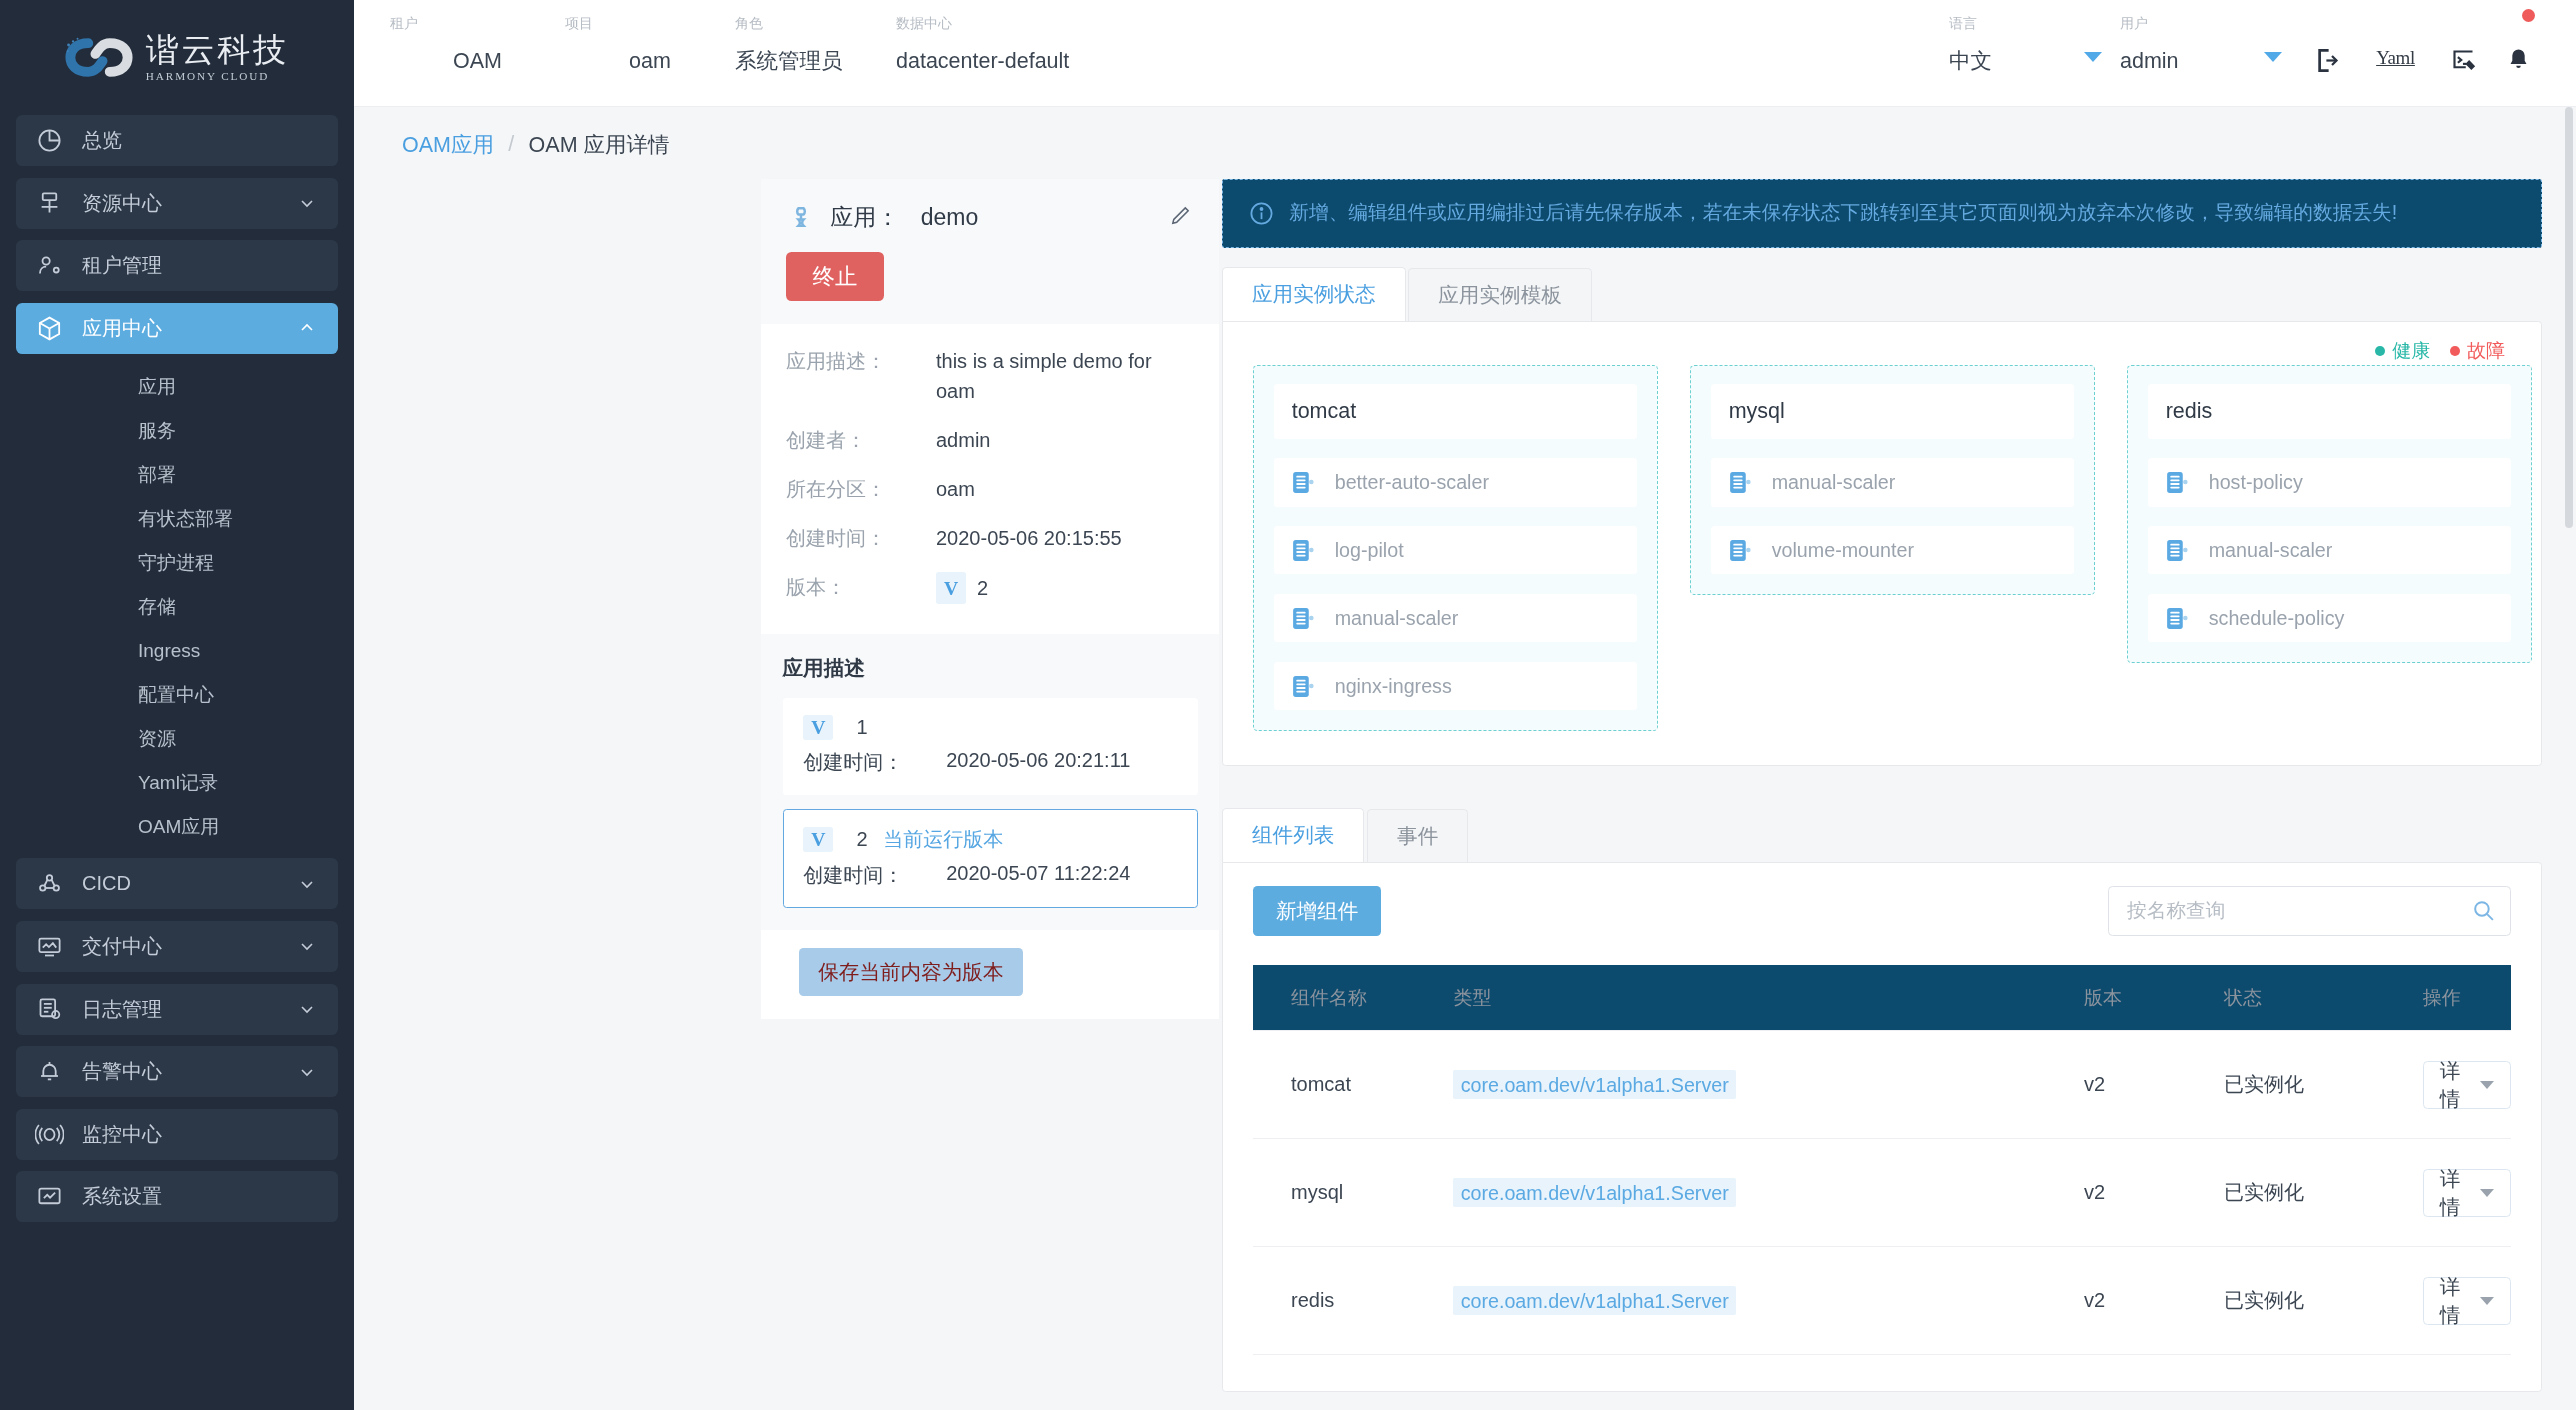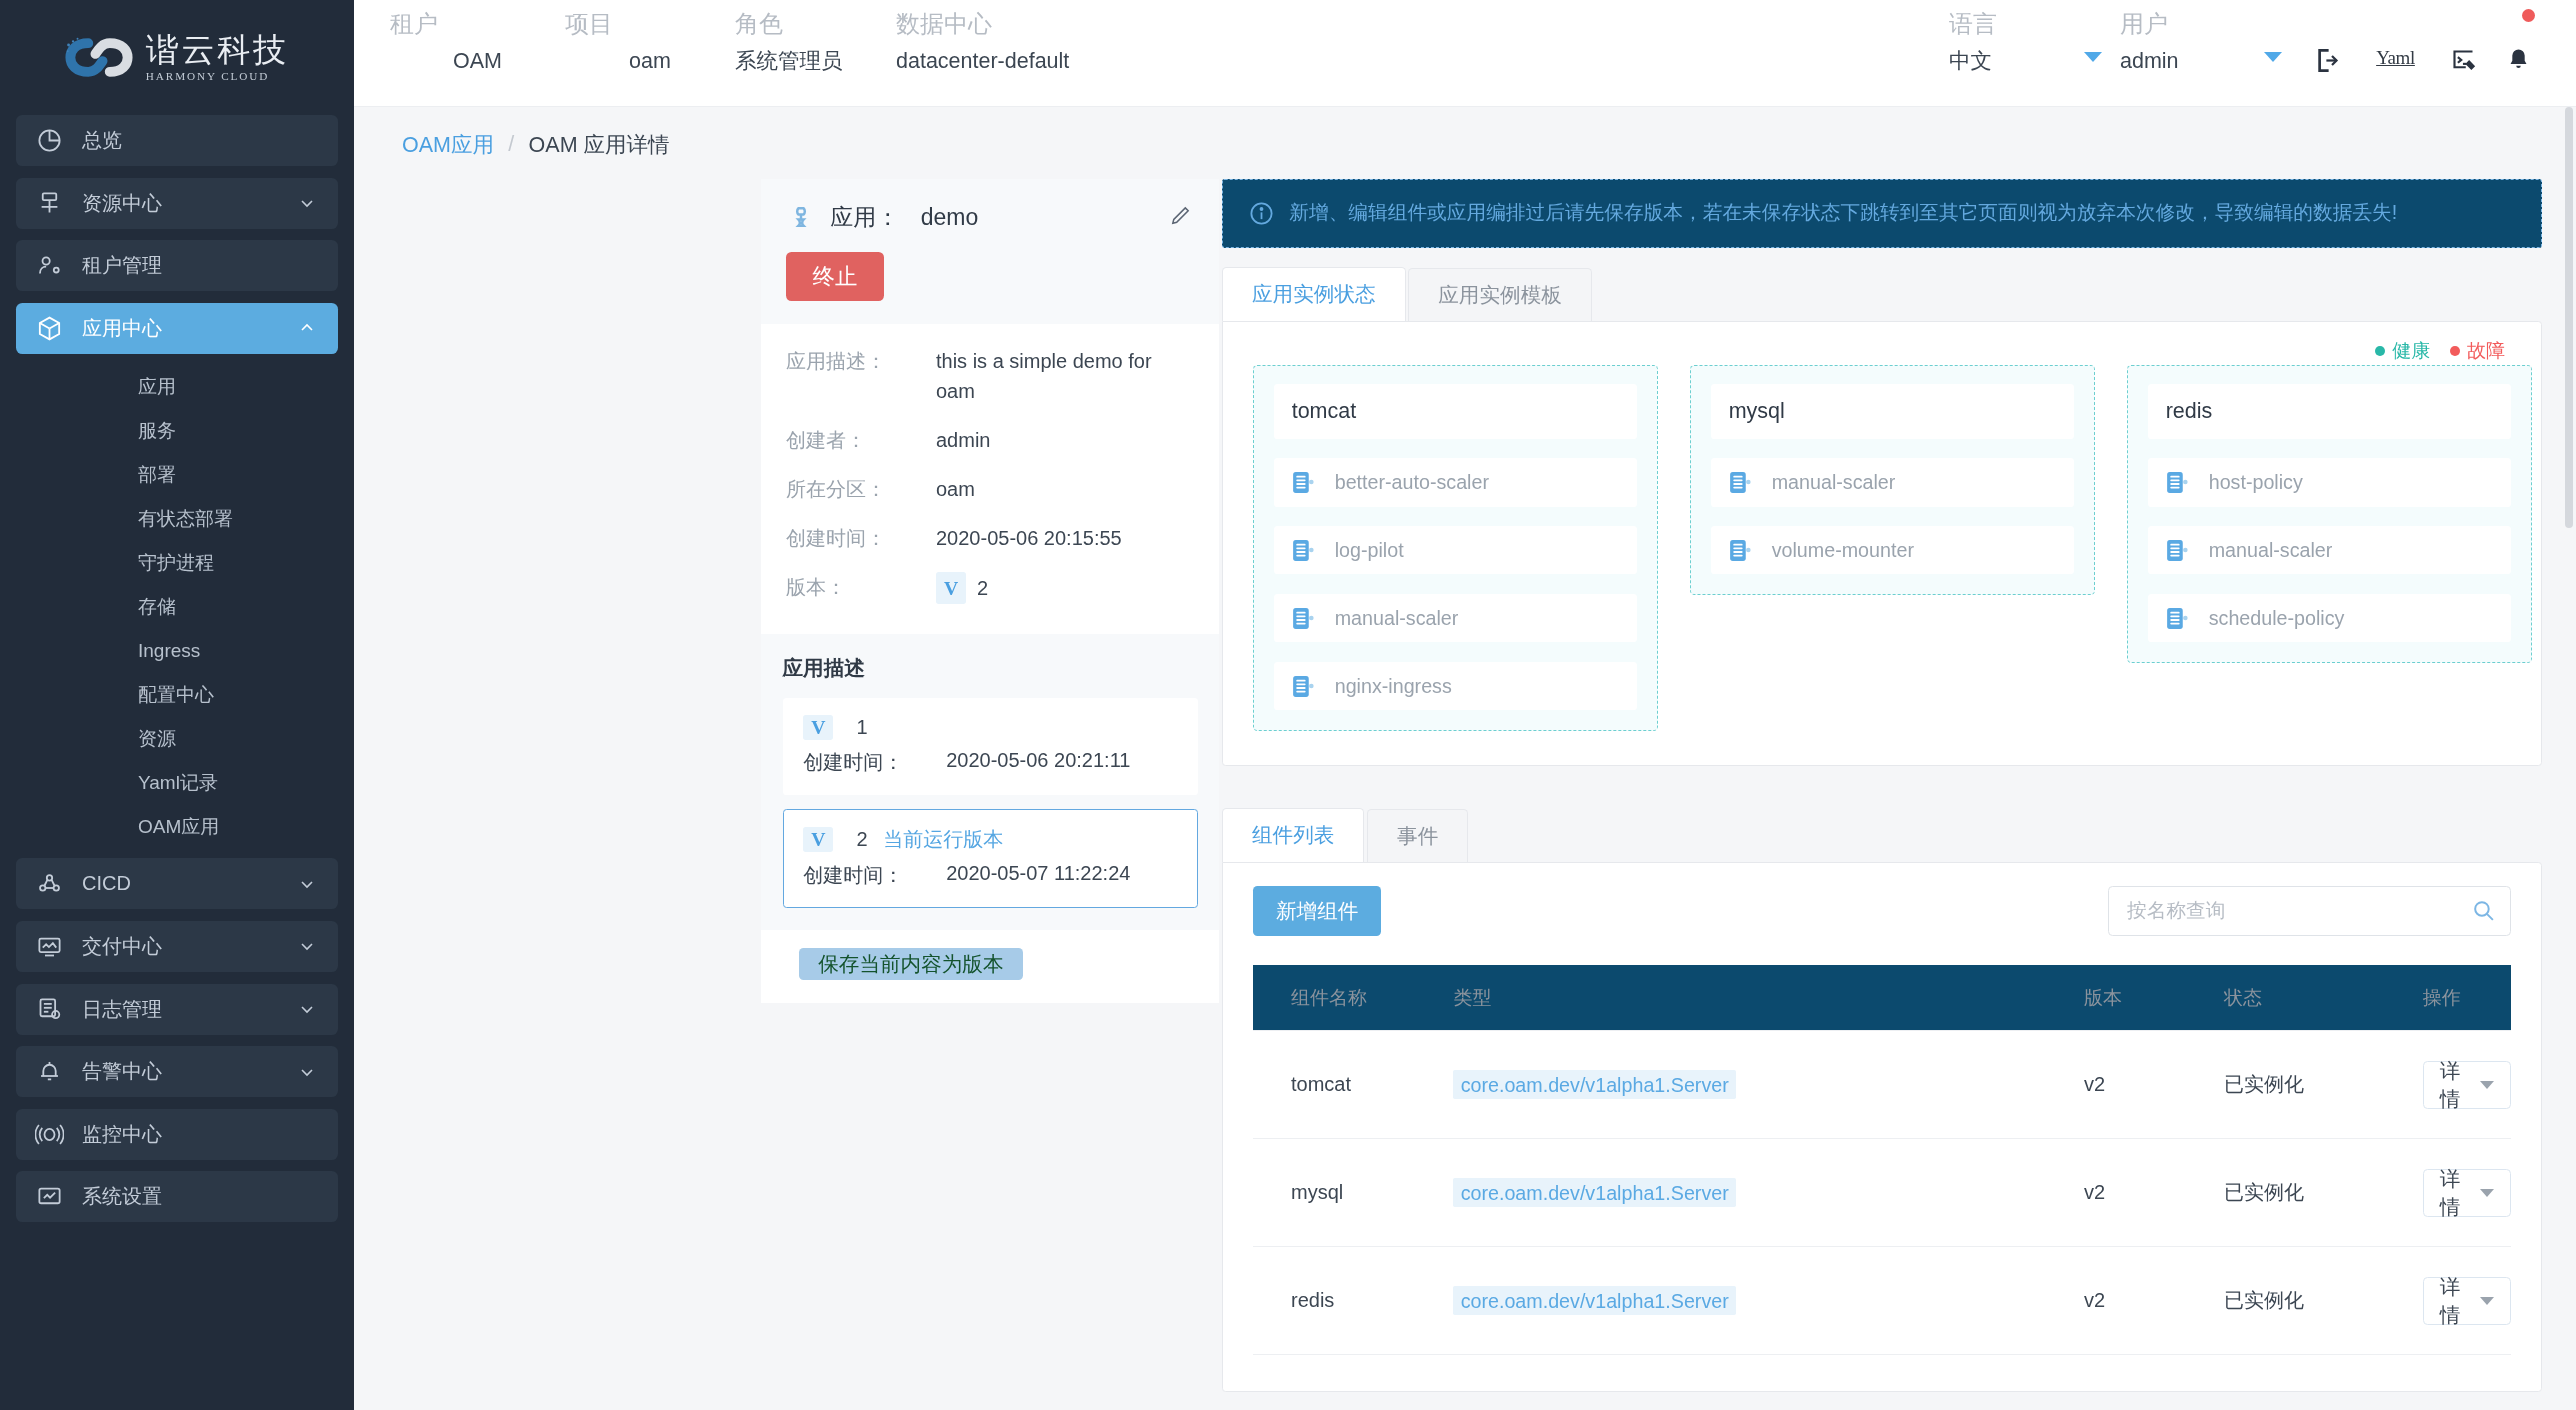--- a/index.html
+++ b/index.html
@@ -69,21 +69,21 @@
   
   #main { flex: 1 1 auto; height: 1411px; display: flex; flex-direction: column; min-width: 0; }
 
   
   #topbar {
     height: 107px; flex: 0 0 107px; background: #ffffff;
     display: flex; align-items: flex-start; position: relative;
     border-bottom: 0.9px solid #eceef1;
   }
   .tb-field { display: flex; flex-direction: column; padding-top: 10.7px; }
-  .tb-label { font-size: 24px; color: #b6bcc4; line-height: 25px; }
+  .tb-label { font-size: 14px; color: #b6bcc4; line-height: 25px; }
   .tb-value { font-size: 21.5px; color: #3c4652; line-height: 36px; margin-top: 7.2px; }
   .tb-value.centered { text-align: center; }
 
   #tb-left { display: flex; padding-left: 36px; }
   #tb-right {
     margin-left: auto; display: flex; align-items: flex-start;
     padding-right: 30px;
   }
   .caret-blue {
     width: 0; height: 0;
@@ -158,22 +158,22 @@
   }
   .v-card.selected { border: 0.9px solid #63a8e0; }
   .v-card:last-child { margin-bottom: 0; }
   .v-head { display: flex; align-items: center; gap: 12.5px; margin-bottom: 9px; }
   .v-num { font-size: 20px; color: #3c4652; }
   .v-running { font-size: 20px; color: #55a6e2; margin-left: 3px; }
   .v-time { display: flex; font-size: 20px; color: #3c4652; }
   .v-time .k { color: #3c4652; width: 143px; flex: 0 0 143px; }
   .btn-save-version {
     margin-top: 18px; margin-left: 16px;
-    height: 32px; padding: 0 19.7px; border: none; border-radius: 4.5px;
-    background: #a7cbe8; color: #14532d; font-size: 20.6px; cursor: pointer;
+    height: 48px; padding: 0 19.7px; border: none; border-radius: 4.5px;
+    background: #a7cbe8; color: #7f1d1d; font-size: 20.6px; cursor: pointer;
     font-family: inherit;
   }
 
   
   #rightcol { margin-left: 483px; flex: 1 1 auto; min-width: 0; padding-right: 0; }
 
   #alert {
     background: #0c4a6e; border: 0.9px dashed #7cb6e4; border-radius: 2.7px;
     padding: 19.7px 25px; display: flex; align-items: center; gap: 14.3px;
     margin-bottom: 18px;

